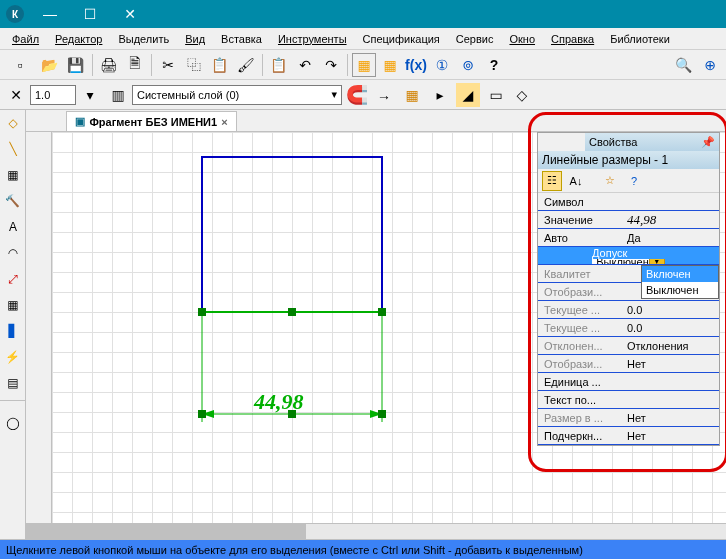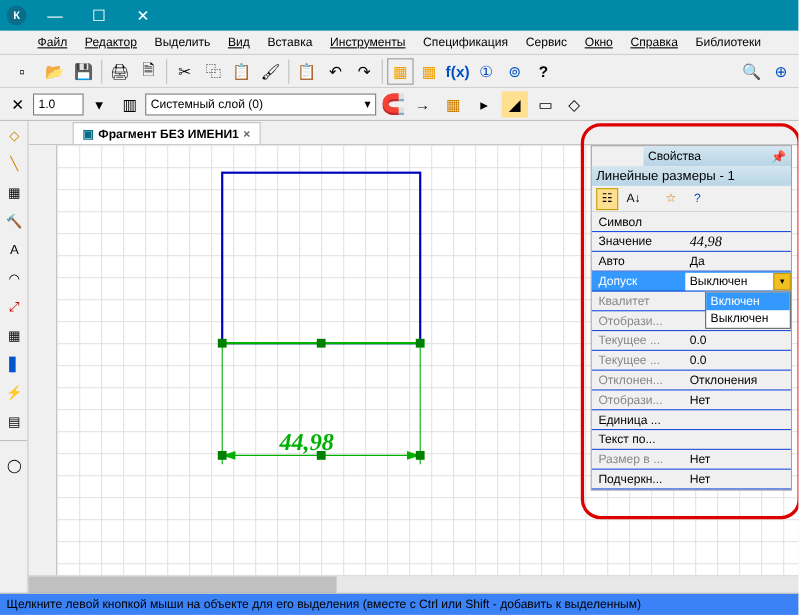--- a/index.html
+++ b/index.html
@@ -3,21 +3,21 @@
 <meta charset="utf-8">
 <style>
 * { box-sizing: border-box; margin: 0; padding: 0; font-family: Tahoma, Arial, sans-serif; font-size: 11px; }
 body { background: #f0f0f0; width: 726px; height: 559px; overflow: hidden; display: flex; flex-direction: column; }
 .titlebar { background: #008aa8; color: #fff; height: 28px; display: flex; align-items: center; padding: 0 6px; }
 .titlebar .app-icon { width: 18px; height: 18px; background: #0a6d8a; border-radius: 50%; display: flex; align-items: center; justify-content: center; font-size: 10px; font-weight: bold; margin-right: 6px; }
 .titlebar .title { flex: 1; font-size: 12px; }
 .titlebar .win-btns { display: flex; }
 .titlebar .win-btns div { width: 40px; height: 28px; display: flex; align-items: center; justify-content: center; font-size: 14px; }
 .titlebar .win-btns div:last-child { background: transparent; }
-.menubar { background: #f0f0f0; height: 22px; display: flex; align-items: center; padding: 0 4px; border-bottom: 1px solid #d0d0d0; justify-content: center; }
+.menubar { background: #f0f0f0; height: 22px; display: flex; align-items: center; padding: 0 4px; border-bottom: 1px solid #d0d0d0; }
 .menubar span { padding: 2px 8px; cursor: default; }
 .menubar span.first::first-letter, .menubar span u { text-decoration: underline; }
 .toolbar { background: #f0f0f0; height: 30px; display: flex; align-items: center; padding: 0 4px; border-bottom: 1px solid #d0d0d0; gap: 2px; }
 .toolbar .sep { width: 1px; height: 22px; background: #c0c0c0; margin: 0 2px; }
 .tb-btn { width: 24px; height: 24px; display: flex; align-items: center; justify-content: center; border: 1px solid transparent; font-size: 14px; }
 .tb-btn.wide { width: 32px; }
 .tb-row2 { background: #f0f0f0; height: 30px; display: flex; align-items: center; padding: 0 4px; border-bottom: 1px solid #c0c0c0; gap: 2px; }
 .tb-row2 input { height: 20px; border: 1px solid #7a7a7a; padding: 0 4px; }
 .tb-row2 .layer-select { width: 210px; height: 20px; border: 1px solid #7a7a7a; background: #fff; display: flex; align-items: center; padding: 0 4px; }
 .work-area { flex: 1; display: flex; overflow: hidden; }
@@ -36,21 +36,21 @@
 .props-panel { position: absolute; right: 6px; top: 0; width: 183px; background: #f0f0f0; border: 1px solid #a0a0a0; z-index: 10; }
 .props-head { background: linear-gradient(#d4e6f0, #b8d4e6); height: 18px; display: flex; align-items: center; padding: 0 4px; font-size: 11px; justify-content: space-between; margin-left: 47px; }
 .props-sub { background: linear-gradient(#d4e6f0, #b8d4e6); height: 18px; display: flex; align-items: center; padding: 0 4px; font-size: 12px; }
 .props-tb { height: 24px; display: flex; align-items: center; padding: 0 4px; gap: 4px; background: #f0f0f0; border-bottom: 1px solid #d0d0d0; }
 .pt-btn { width: 20px; height: 20px; display: flex; align-items: center; justify-content: center; font-size: 11px; }
 .prop-list { background: #f0f0f0; }
 .prop-row { display: flex; height: 18px; align-items: center; border-bottom: 1px solid #1d4ed8; }
 .prop-label { width: 85px; padding-left: 6px; overflow: hidden; white-space: nowrap; text-overflow: ellipsis; font-size: 11px; }
 .prop-value { flex: 1; padding-left: 4px; font-size: 11px; white-space: nowrap; overflow: hidden; }
 .prop-value.italic { font-style: italic; font-family: 'Times New Roman', serif; font-size: 13px; }
-.prop-row.selected { background: #3399ff; color: #fff; }
+.prop-row.selected { background: #3399ff; color: #fff; flex-direction: column; }
 .prop-row.selected .prop-value { background: #fff; color: #000; display: flex; justify-content: space-between; align-items: center; padding-right: 0; }
 .prop-row.disabled .prop-label { color: #888; }
 .dropdown-arrow { width: 16px; height: 16px; background: #f0c020; border: 1px solid #c09010; display: flex; align-items: center; justify-content: center; font-size: 8px; }
 .dropdown-list { position: absolute; right: 0; width: 78px; background: #fff; border: 1px solid #666; z-index: 20; }
 .dropdown-list div { padding: 2px 4px; font-size: 11px; }
 .dropdown-list div.sel { background: #3399ff; color: #fff; }
 .red-box { position: absolute; border: 3px solid #d00; border-radius: 18px; pointer-events: none; z-index: 5; }
 .status-bar { height: 20px; background: #3b82f6; border-top: 1px solid #c0c0c0; display: flex; align-items: center; padding: 0 6px; font-size: 11px; }
 .scroll-strip { height: 16px; background: #f0f0f0; border-top: 1px solid #c0c0c0; display: flex; }
 .scroll-strip .track { flex: 1; background: #e8e8e8; display: flex; }

